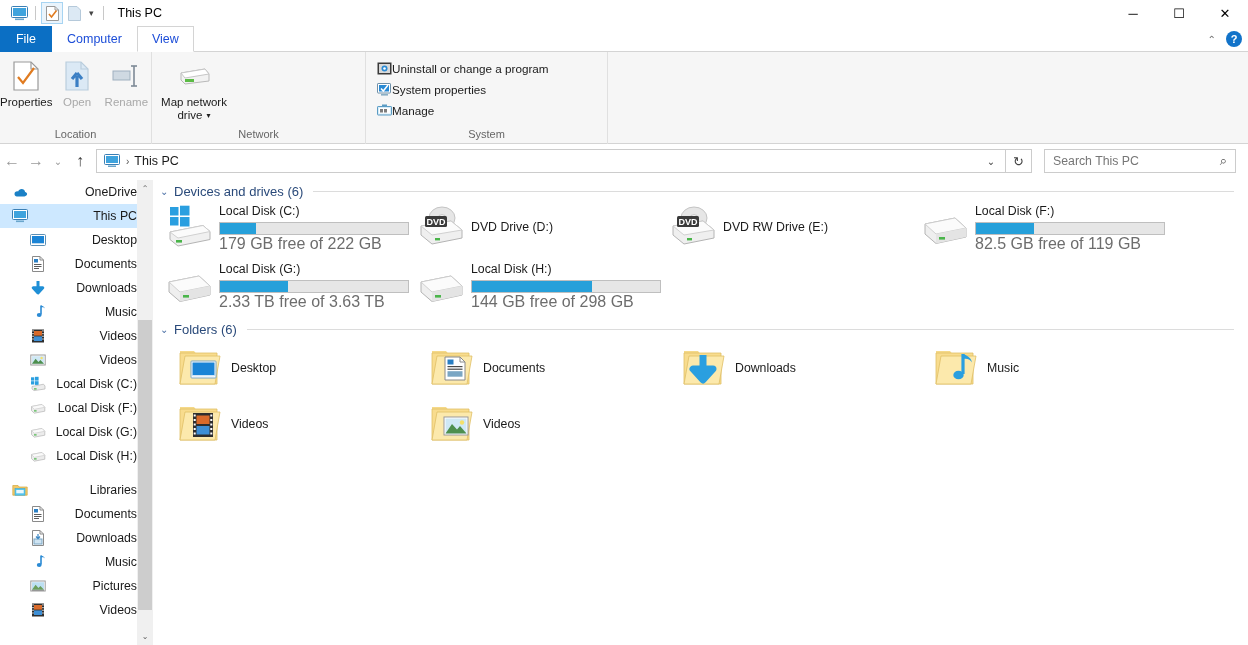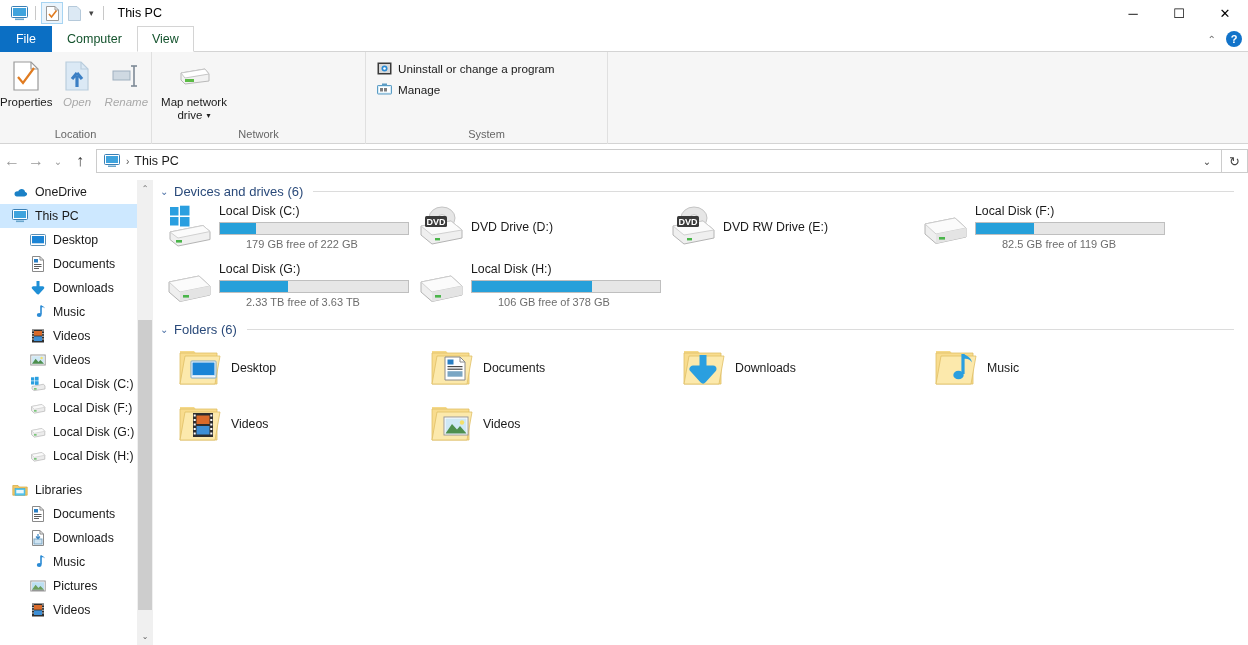--- a/index.html
+++ b/index.html
@@ -37,21 +37,21 @@
   }
 
   
   .tabstrip {
     position: absolute; left: 0; top: 26px; width: 1248px; height: 26px;
     background: #ffffff; display: flex; align-items: stretch;
     border-bottom: 1px solid #d4d4d4;
   }
   .tab {
     display: flex; align-items: center; justify-content: center;
-    font-size: 12.5px; color: #14532d; padding: 0 14px; height: 26px;
+    font-size: 12.5px; color: #1d4ed8; padding: 0 14px; height: 26px;
     border: 1px solid transparent;
   }
   .tab.file {
     background: #0b6fc4; color: #ffffff; width: 52px; padding: 0;
   }
   .tab.active {
     background: #ffffff; border: 1px solid #d4d4d4; border-bottom: 1px solid #fff;
     position: relative; z-index: 3;
   }
   .tab.inactive { background: #ffffff; }
@@ -78,24 +78,24 @@
   }
   .rgroup-items { flex: 1; display: flex; align-items: flex-start; padding-top: 5px; }
   .rgroup-label {
     height: 17px; font-size: 11px; color: #666; text-align: center; line-height: 14px;
   }
   .rbtn {
     display: flex; flex-direction: column; align-items: center; justify-content: flex-start;
     width: 62px; padding-top: 3px; cursor: default;
   }
   .rbtn .lbl { font-size: 11.5px; color: #1a1a1a; text-align: center; line-height: 13px; margin-top: 4px; }
-  .rbtn.disabled .lbl { color: #a9a9a9; font-style: italic; }
+  .rbtn.disabled .lbl { color: #a9a9a9; }
   .rbtn .ico { height: 32px; display: flex; align-items: center; justify-content: center; }
   .rsmall {
-    display: flex; align-items: center; gap: 6px; height: 21px;
+    display: flex; align-items: center; gap: 0; height: 21px;
     font-size: 11.7px; color: #1a1a1a; padding-left: 2px;
   }
   .rsmall .sico { width: 16px; height: 16px; display: flex; align-items: center; justify-content: center; }
   .caret-dn { font-size: 8px; color: #222; margin-left: 2px; position: relative; top: -1px;}
 
   
   .addrbar {
     position: absolute; left: 0; top: 145px; width: 1248px; height: 32px;
     background: #ffffff; display: flex; align-items: center;
   }
@@ -127,21 +127,21 @@
   .searchbox .ph { flex: 1; font-size: 12.3px; color: #767676; }
   .searchbox .mag { font-size: 13px; color: #4a4a4a; padding-right: 4px; }
 
   
   .sidebar {
     position: absolute; left: 0; top: 180px; width: 137px; height: 465px;
     background: #ffffff; overflow: hidden;
   }
   .sb-item {
     display: flex; align-items: center; height: 24px; padding-left: 12px;
-    font-size: 12.3px; color: #1a1a1a; white-space: nowrap;
+    font-size: 12.3px; color: #1a1a1a; white-space: nowrap; justify-content: space-between;
   }
   .sb-item.sel { background: #cde8ff; }
   .sb-item.indent1 { padding-left: 30px; }
   .sb-ico { width: 16px; height: 16px; margin-right: 7px; display: flex; align-items: center; justify-content: center; flex-shrink: 0;}
   .sb-gap { height: 10px; }
 
   .sb-scroll {
     position: absolute; left: 137px; top: 180px; width: 16px; height: 465px;
     background: #f0f0f0;
   }
@@ -174,21 +174,21 @@
     width: 48px; height: 48px; display: flex; align-items: center; justify-content: center;
     flex-shrink: 0; margin-right: 6px;
   }
   .tile .tile-body { display: flex; flex-direction: column; justify-content: center; min-width: 0; }
   .tile .tname { font-size: 12.3px; color: #1a1a1a; line-height: 15px; white-space: nowrap; }
   .tile .tbar {
     width: 190px; height: 13px; background: #e6e6e6; border: 1px solid #bfbfbf;
     margin: 3px 0 2px 0;
   }
   .tile .tbar .fill { height: 100%; background: #26a0da; }
-  .tile .tfree { font-size: 11px; color: #6d6d6d; line-height: 14px; white-space: nowrap; margin-left: 27px; }
+  .tile .tfree { font-size: 16px; color: #6d6d6d; line-height: 14px; white-space: nowrap; }
   .tile.simple .tile-body { justify-content: flex-end; }
 
   .ftile {
     width: 252px; height: 56px; display: flex; align-items: center;
     padding-left: 22px;
   }
   .ftile .f-ico { width: 46px; height: 46px; margin-right: 8px; flex-shrink: 0;
     display: flex; align-items: center; justify-content: center; }
   .ftile .f-name { font-size: 12.3px; color: #1a1a1a; white-space: nowrap; }
 
@@ -305,20 +305,31 @@
               <rect x="2" y="3" width="11" height="9" fill="#d8d8d8"></rect>
               <circle cx="7.5" cy="7.5" r="3" fill="#2a8ad4"></circle>
               <circle cx="7.5" cy="7.5" r="1.3" fill="#ffffff"></circle>
             </svg>
           </div>
           <span>Uninstall or change a program</span>
         </div>
         <div class="rsmall">
           <div class="sico">
             <svg width="15" height="15" viewBox="0 0 15 15">
+              <rect x="0.5" y="1.5" width="13" height="9.5" rx="0.6" fill="#ffffff" stroke="#6d8fa8"></rect>
+              <rect x="2" y="3" width="10" height="6.5" fill="#2a8ad4"></rect>
+              <rect x="4" y="12" width="7" height="1.6" fill="#8aaec4"></rect>
+              <path d="M4 6.5 L6.3 9 L11 3" fill="none" stroke="#ffffff" stroke-width="1.5"></path>
+            </svg>
+          </div>
+          <span>System properties</span>
+        </div>
+        <div class="rsmall">
+          <div class="sico">
+            <svg width="15" height="15" viewBox="0 0 15 15">
               <rect x="0.5" y="3.5" width="14" height="8.5" rx="0.6" fill="#d6ecf8" stroke="#5b9cc4"></rect>
               <rect x="2" y="5" width="11" height="5.5" fill="#ffffff"></rect>
               <rect x="3" y="6" width="3" height="3.5" fill="#7d7d7d"></rect>
               <rect x="7" y="6" width="3" height="3.5" fill="#7d7d7d"></rect>
               <rect x="5" y="1.5" width="5" height="2" fill="#5b9cc4"></rect>
             </svg>
           </div>
           <span>Manage</span>
         </div>
       </div>
@@ -343,20 +354,24 @@
         <rect x="4" y="11.5" width="8" height="1.5" fill="#6aa6cc"></rect>
       </svg>
     </div>
     <span class="crumb-sep">›</span>
     <span class="crumb-txt">This PC</span>
     <span class="crumb-spacer"></span>
     <span class="crumb-chev">⌄</span>
   </div>
   <div class="refresh-btn">↻</div>
 
+  <div class="searchbox">
+    <span class="ph">Search This PC</span>
+    <span class="mag">⌕</span>
+  </div>
 </div>
 
 <div class="sidebar" id="sidebar">
     <div class="sb-item">
       <span class="sb-ico">
         <svg width="16" height="16" viewBox="0 0 16 16">
           <path d="M3.2 12.4h9.3c1.6 0 2.6-1.1 2.6-2.3 0-1.2-.9-2.1-2-2.2C12.9 6 11.4 5 9.7 5 8 5 6.6 6 6.1 7.4 5.8 7.3 5.5 7.3 5.2 7.3c-1.5 0-2.7 1.1-2.7 2.6 0 1.4 1 2.5 2.3 2.5z" fill="#1a80c6"></path>
         </svg>
       </span>
       <span>OneDrive</span>
@@ -673,21 +688,21 @@
             <path d="M4 19 L34 13 L45 23 L15 29 Z" fill="#fbfbfb" stroke="#cccccc" stroke-width="0.9"></path>
             <path d="M15 29 L45 23 L45 32 L15 38.5 Z" fill="#e4e4e4"></path>
             <rect x="18" y="32" width="6" height="2.6" fill="#4ab54a"></rect>
           </svg>
         </span>
         <span class="tile-body">
           <span class="tname">Local Disk (H:)</span>
           <span class="tbar">
             <span class="fill" style="display:block;width:64%"></span>
           </span>
-          <span class="tfree">106 GB free of 378 GB</span>
+          <span class="tfree">144 GB free of 298 GB</span>
         </span>
       </div>
     </div>
     <div class="grouphdr">
       <span class="gchev">⌄</span>
       <span class="gtxt">Folders (6)</span>
       <span class="gline"></span>
     </div>
     <div class="tilegrid">
       <div class="ftile">

